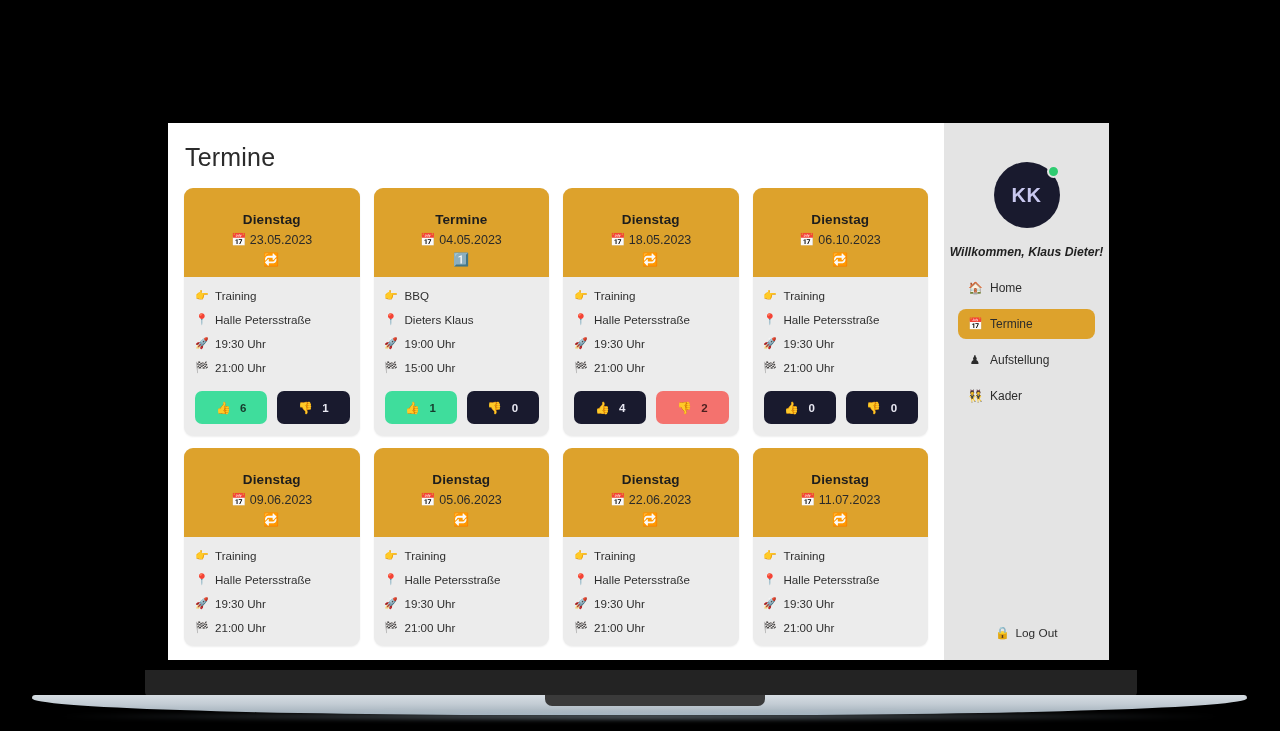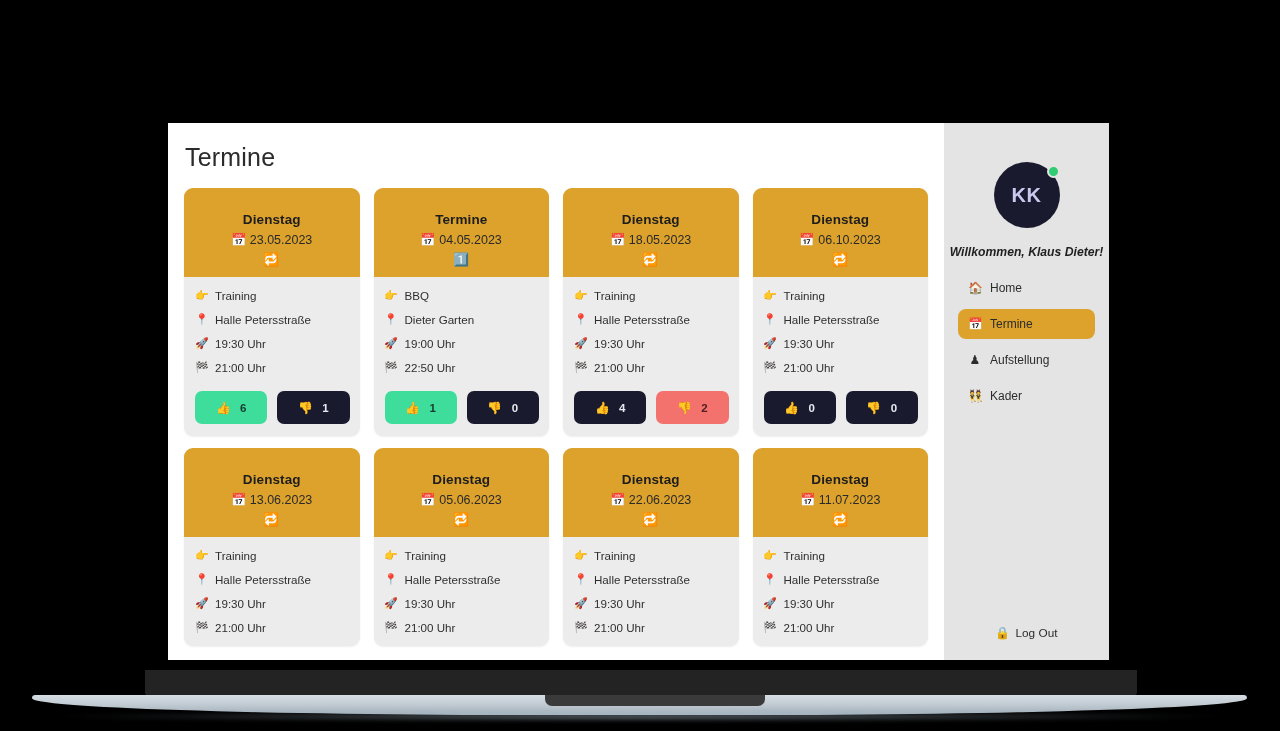--- a/index.html
+++ b/index.html
@@ -306,29 +306,29 @@
               </div>
               <div class="card-badge-row"><span>1️⃣</span></div>
             </div>
             <div class="card-body">
               <div class="detail-row">
                 <span class="detail-icon">👉</span>
                 <span>BBQ</span>
               </div>
               <div class="detail-row">
                 <span class="detail-icon">📍</span>
-                <span>Dieter Garten</span>
+                <span>Dieters Klaus</span>
               </div>
               <div class="detail-row">
                 <span class="detail-icon">🚀</span>
                 <span>19:00 Uhr</span>
               </div>
               <div class="detail-row">
                 <span class="detail-icon">🏁</span>
-                <span>22:50 Uhr</span>
+                <span>15:00 Uhr</span>
               </div>
               <div class="votes-row">
                 <button class="vote-btn vote-green">
                   <span class="v-icon">👍</span>
                   <span>1</span>
                 </button>
                 <button class="vote-btn vote-dark">
                   <span class="v-icon">👎</span>
                   <span>0</span>
                 </button>
@@ -409,21 +409,21 @@
                   <span>0</span>
                 </button>
               </div>
             </div>
           </div>
           <div class="appointment-card">
             <div class="card-header">
               <div class="card-weekday">Dienstag</div>
               <div class="card-date-row">
                 <span>📅</span>
-                <span>13.06.2023</span>
+                <span>09.06.2023</span>
               </div>
               <div class="card-badge-row"><span>🔁</span></div>
             </div>
             <div class="card-body">
               <div class="detail-row">
                 <span class="detail-icon">👉</span>
                 <span>Training</span>
               </div>
               <div class="detail-row">
                 <span class="detail-icon">📍</span>

